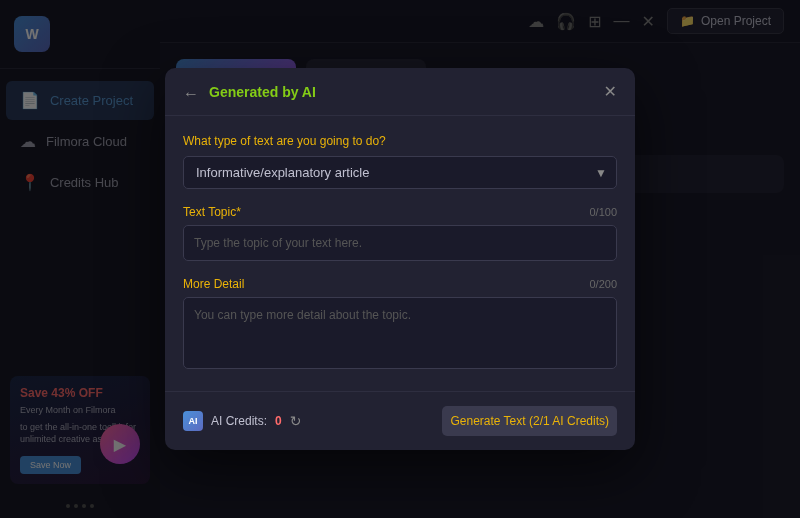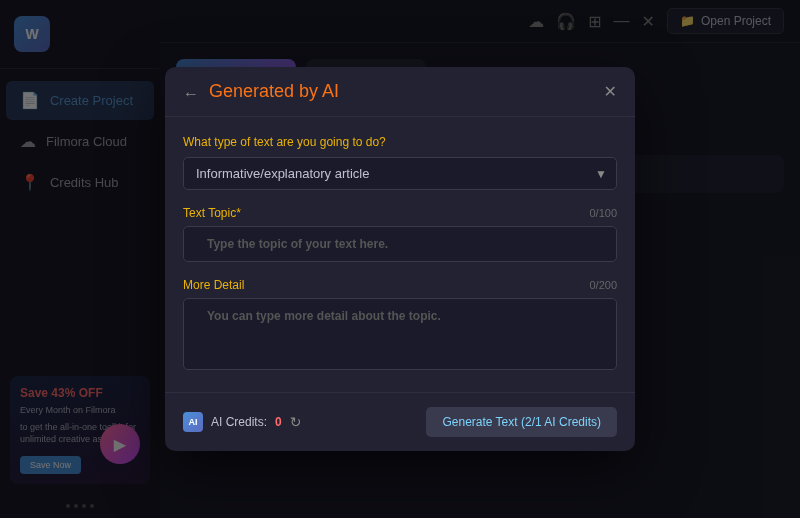--- a/index.html
+++ b/index.html
@@ -270,23 +270,23 @@
     }
 
     .modal-back {
       color: #888;
       font-size: 16px;
       cursor: pointer;
     }
 
     .modal-title {
       flex: 1;
-      color: #f97316;
-      font-size: 18px;
-      font-weight: 400;
+      color: #84cc16;
+      font-size: 14px;
+      font-weight: 700;
     }
 
     .modal-close {
       color: #888;
       font-size: 16px;
       cursor: pointer;
     }
 
     .modal-body {
       padding: 18px;
@@ -339,27 +339,26 @@
     .char-count {
       color: #666;
       font-size: 11px;
     }
 
     .text-input {
       width: 100%;
       background: #1a1a2a;
       border: 1px solid #3a3a4e;
       color: #888;
-      padding: 10px 23px;
+      padding: 10px 10px;
       border-radius: 5px;
       font-size: 12px;
       font-family: inherit;
       resize: none;
       outline: none;
-      font-weight: bold;
     }
 
     .text-input::placeholder {
       color: #555;
     }
 
     .detail-area {
       height: 72px;
       margin-bottom: 0;
     }
@@ -399,23 +398,23 @@
     }
 
     .refresh-icon {
       color: #888;
       cursor: pointer;
       font-size: 14px;
     }
 
     .generate-btn {
       background: #3a3a4e;
-      color: #7dd3fc;
+      color: #eab308;
       border: none;
-      padding: 8px 16px;
+      padding: 8px 8px;
       border-radius: 5px;
       font-size: 12px;
       cursor: not-allowed;
       margin-left: 36px;
     }
   </style>
 </head>
 <body>
 
 <div class="app-bg">

